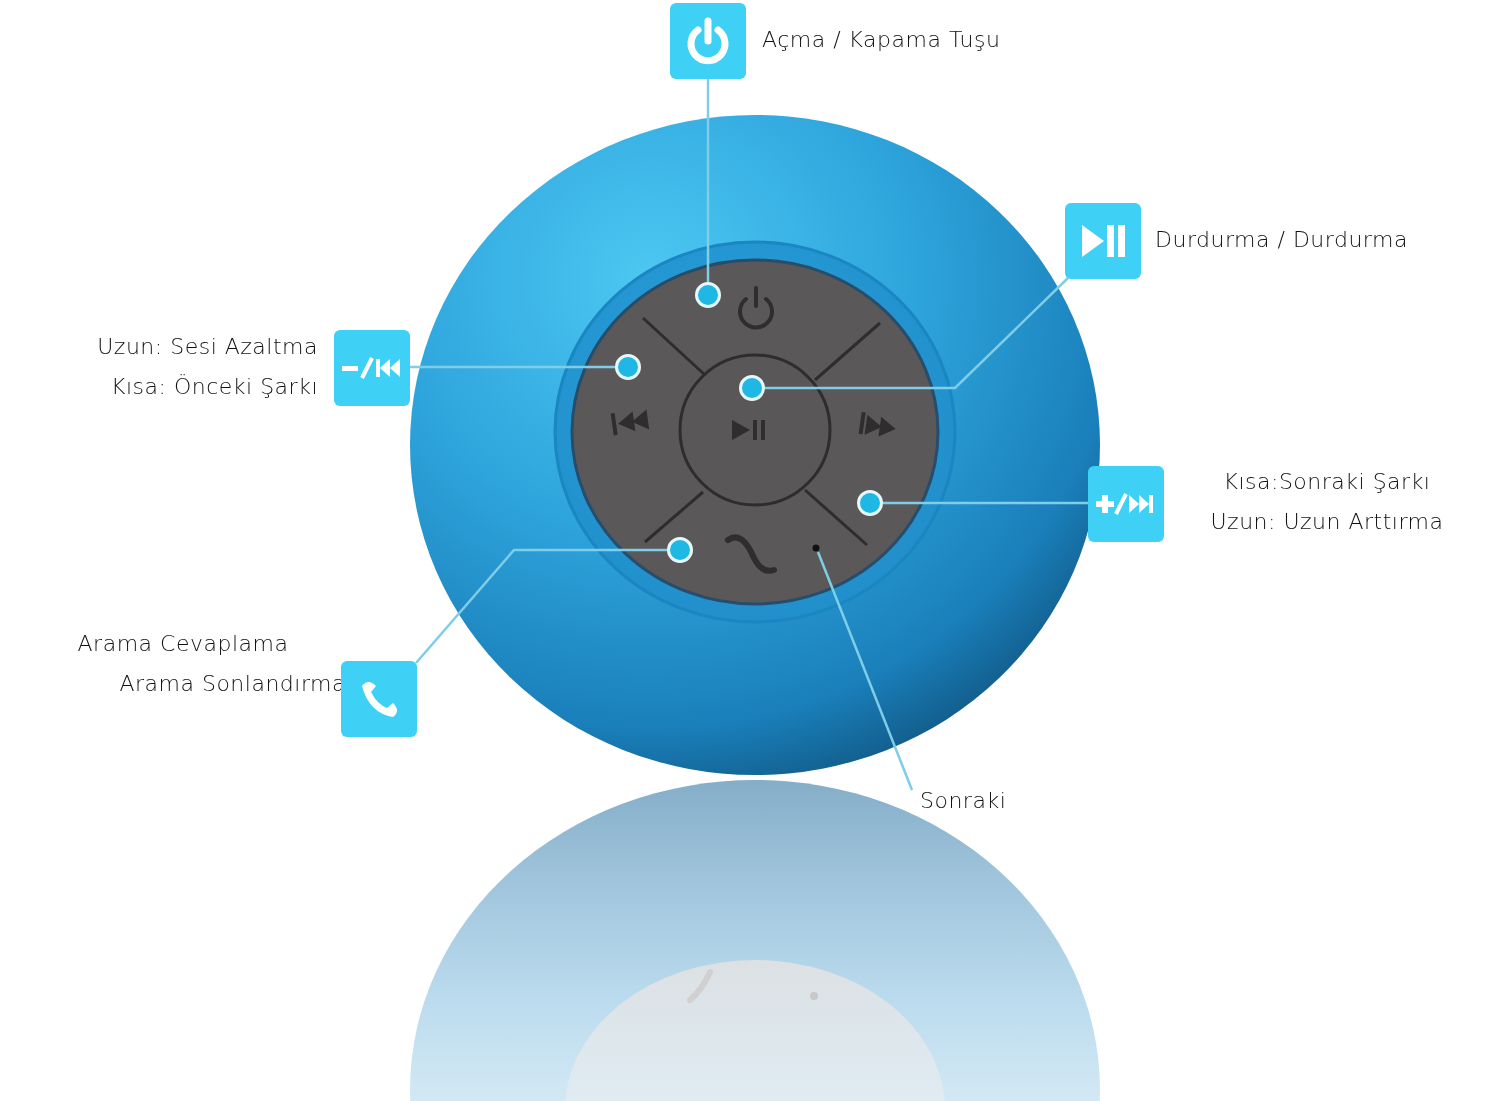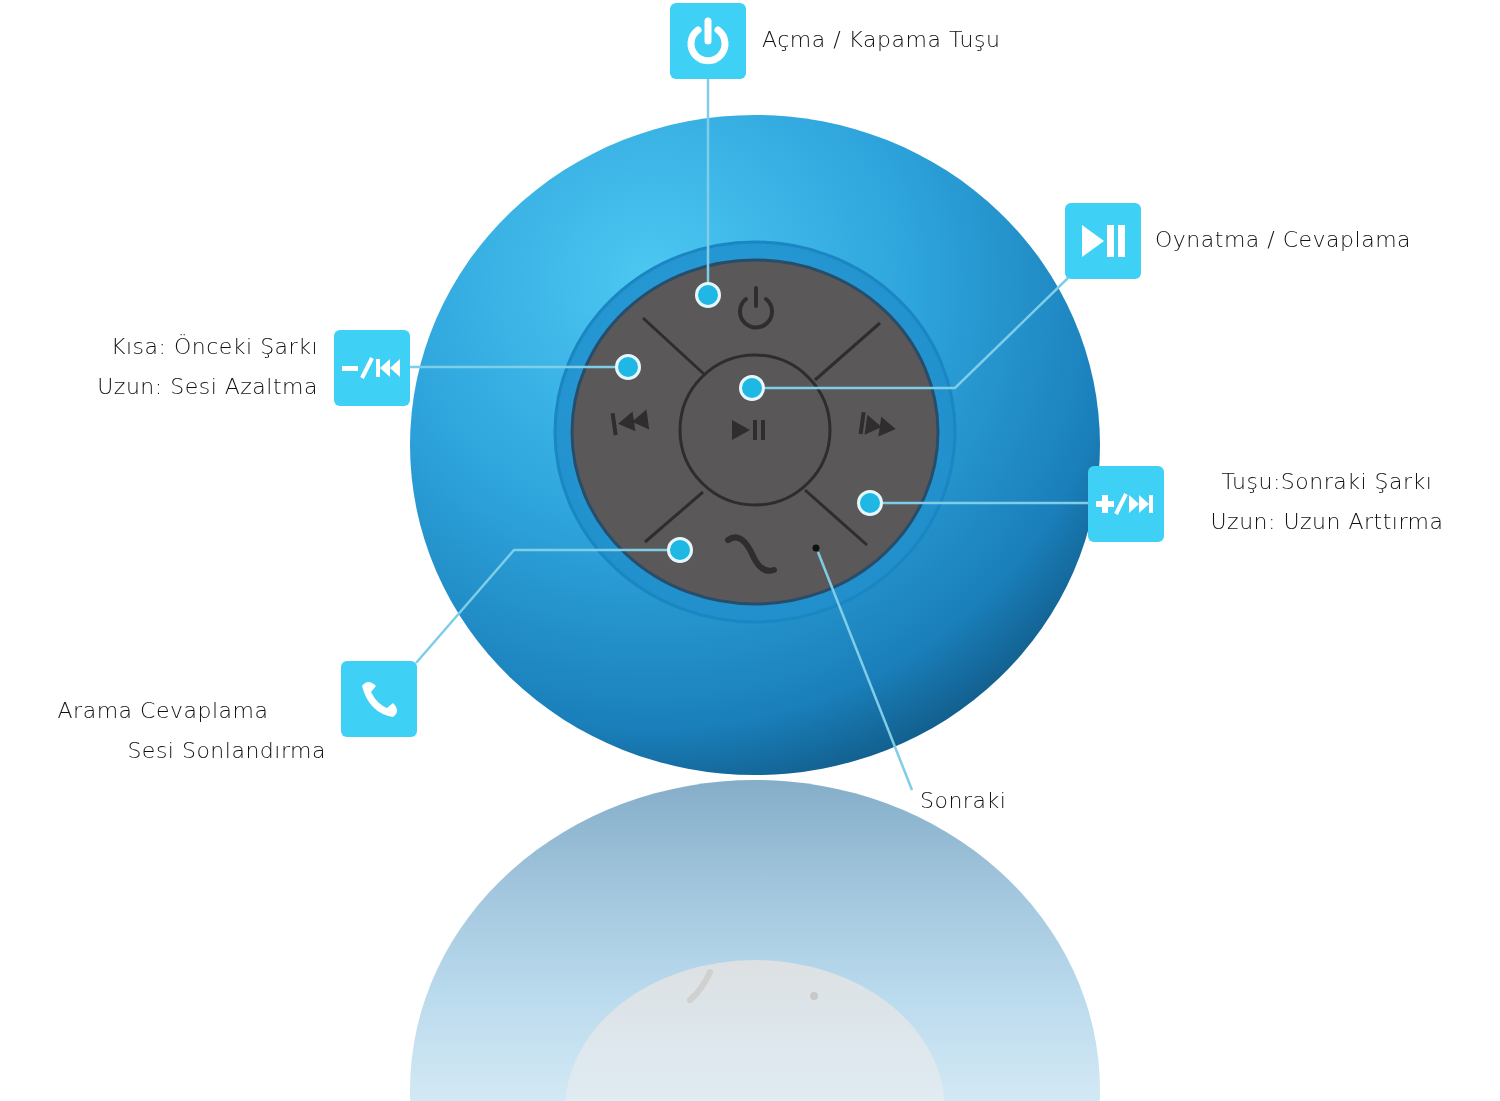--- a/index.html
+++ b/index.html
@@ -116,26 +116,26 @@
   </div>
 
   <div class="icon-box" style="left:1065px; top:203px;">
     <svg width="50" height="40" viewBox="0 0 50 40">
       <polygon points="4,4 4,36 26,20" fill="#fff"></polygon>
       <rect x="29" y="4" width="7" height="32" fill="#fff"></rect>
       <rect x="40" y="4" width="7" height="32" fill="#fff"></rect>
     </svg>
   </div>
   <div class="label" style="left:1155px; top:220px;">
-    <span>Oynatma / Cevaplama</span>
+    <span>Durdurma / Durdurma</span>
   </div>
 
   <div class="label right-align" style="left:0px; top:327px; width:318px;">
+    <span>Uzun: Sesi Azaltma</span>
     <span>Kısa: Önceki Şarkı</span>
-    <span>Uzun: Sesi Azaltma</span>
   </div>
   <div class="icon-box" style="left:334px; top:330px;">
     <svg width="64" height="30" viewBox="0 0 64 30">
       <rect x="2" y="13" width="16" height="5" fill="#fff"></rect>
       <line x1="22" y1="25" x2="32" y2="5" stroke="#fff" stroke-width="4"></line>
       <rect x="36" y="6" width="4" height="18" fill="#fff"></rect>
       <polygon points="40,15 50,6 50,24" fill="#fff"></polygon>
       <polygon points="50,15 60,6 60,24" fill="#fff"></polygon>
     </svg>
   </div>
@@ -144,27 +144,27 @@
     <svg width="64" height="30" viewBox="0 0 64 30">
       <rect x="2" y="12" width="18" height="6" fill="#fff"></rect>
       <rect x="8" y="6" width="6" height="18" fill="#fff"></rect>
       <line x1="22" y1="25" x2="32" y2="5" stroke="#fff" stroke-width="4"></line>
       <polygon points="35,6 45,15 35,24" fill="#fff"></polygon>
       <polygon points="45,6 55,15 45,24" fill="#fff"></polygon>
       <rect x="55" y="6" width="4" height="18" fill="#fff"></rect>
     </svg>
   </div>
   <div class="label center-align" style="left:1172px; top:462px; width:310px;">
-    <span>Tuşu:Sonraki Şarkı</span>
+    <span>Kısa:Sonraki Şarkı</span>
     <span>Uzun: Uzun Arttırma</span>
   </div>
 
-  <div class="label right-align" style="left:0px; top:691px; width:326px;">
+  <div class="label right-align" style="left:0px; top:624px; width:326px;padding-left:20px;">
     <span style="text-align:center;">Arama Cevaplama</span>
-    <span>Sesi Sonlandırma</span>
+    <span>Arama Sonlandırma</span>
   </div>
   <div class="icon-box" style="left:341px; top:661px;">
     <svg width="50" height="50" viewBox="0 0 50 50">
       <path d="M8 12 q6 -8 14 0 l-5 6 q6 12 16 16 l6 -5 q8 8 0 14 q-24 -4 -31 -31 z" fill="#fff" transform="rotate(0 25 25)"></path>
     </svg>
   </div>
 
   <div class="label" style="left:920px; top:781px;">
     <span>Sonraki</span>
   </div>

